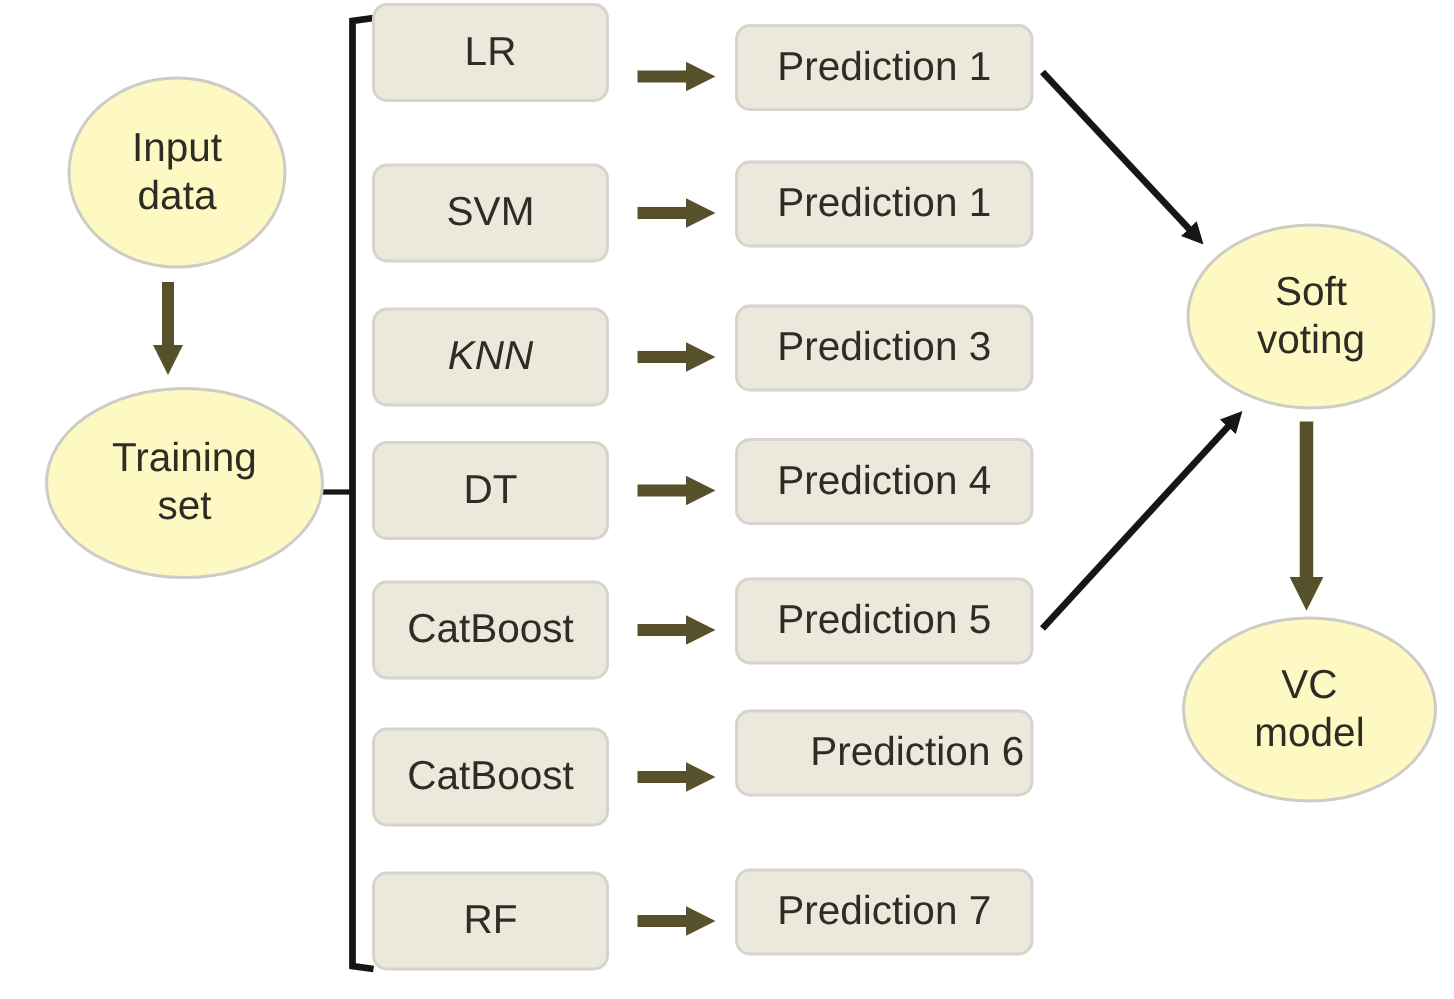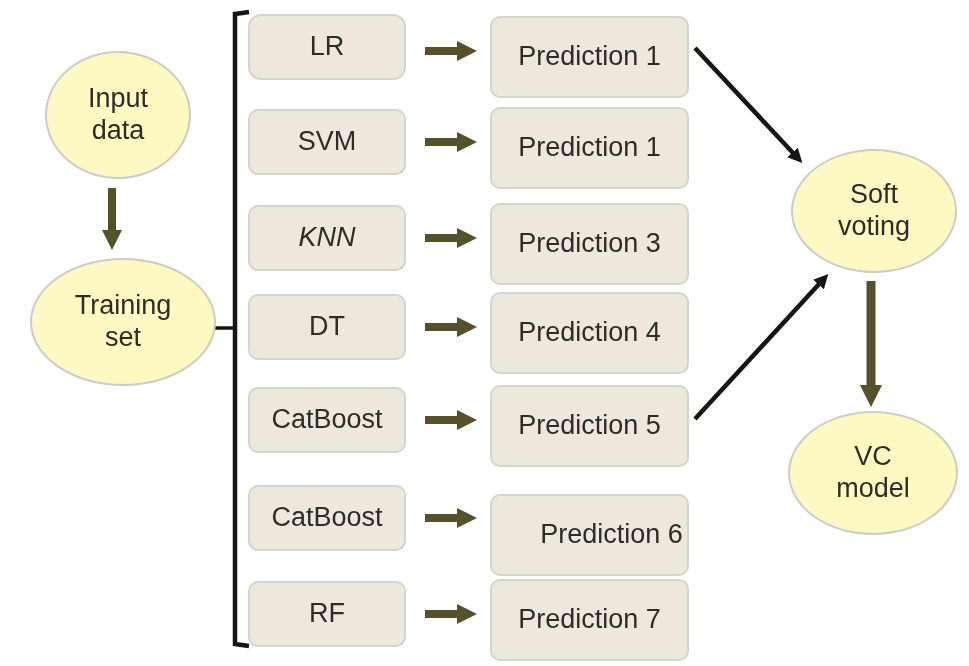--- a/index.html
+++ b/index.html
@@ -45,26 +45,26 @@
     border-radius: 10px;
     white-space: nowrap;
   }
   
   .n-input    { left: 45px;  top: 51px;  width: 146px; height: 128px; }
   .n-training { left: 30px;  top: 258px; width: 186px; height: 128px; }
   .n-voting   { left: 791px; top: 149px; width: 166px; height: 124px; }
   .n-vcmodel  { left: 788px; top: 411px; width: 170px; height: 124px; }
   
   .m { left: 248px; width: 158px; height: 66px; }
-  .m0 { top: 14px; border-radius: 13px; }  .m1 { top: 109px; } .m2 { top: 205px; font-style: italic; } .m3 { top: 294px; }
+  .m0 { top: 2px; }  .m1 { top: 109px; } .m2 { top: 205px; font-style: italic; } .m3 { top: 294px; }
   .m4 { top: 387px; } .m5 { top: 485px; } .m6 { top: 581px; }
   
-  .p { left: 490px; width: 199px; height: 82px; }
+  .p { left: 490px; width: 199px; height: 58px; }
   .p0 { top: 16px; }  .p1 { top: 107px; } .p2 { top: 203px; } .p3 { top: 292px; }
-  .p4 { top: 385px; } .p5 { top: 494px; padding-left: 44px; } .p6 { top: 579px; }
+  .p4 { top: 385px; } .p5 { top: 473px; padding-left: 44px; } .p6 { top: 579px; }
 </style>
 </head>
 <body>
 
 <div class="canvas">
 
   <svg class="arrow-layer" width="969" height="666" viewBox="0 0 969 666" xmlns="http://www.w3.org/2000/svg">
     <defs>
       <marker id="oliveHead" viewBox="0 0 10 10" refX="1.5" refY="5" markerWidth="2.5" markerHeight="2.7" orient="auto">
         <path d="M0,0 L10,5 L0,10 Z" fill="#57512B"></path>

